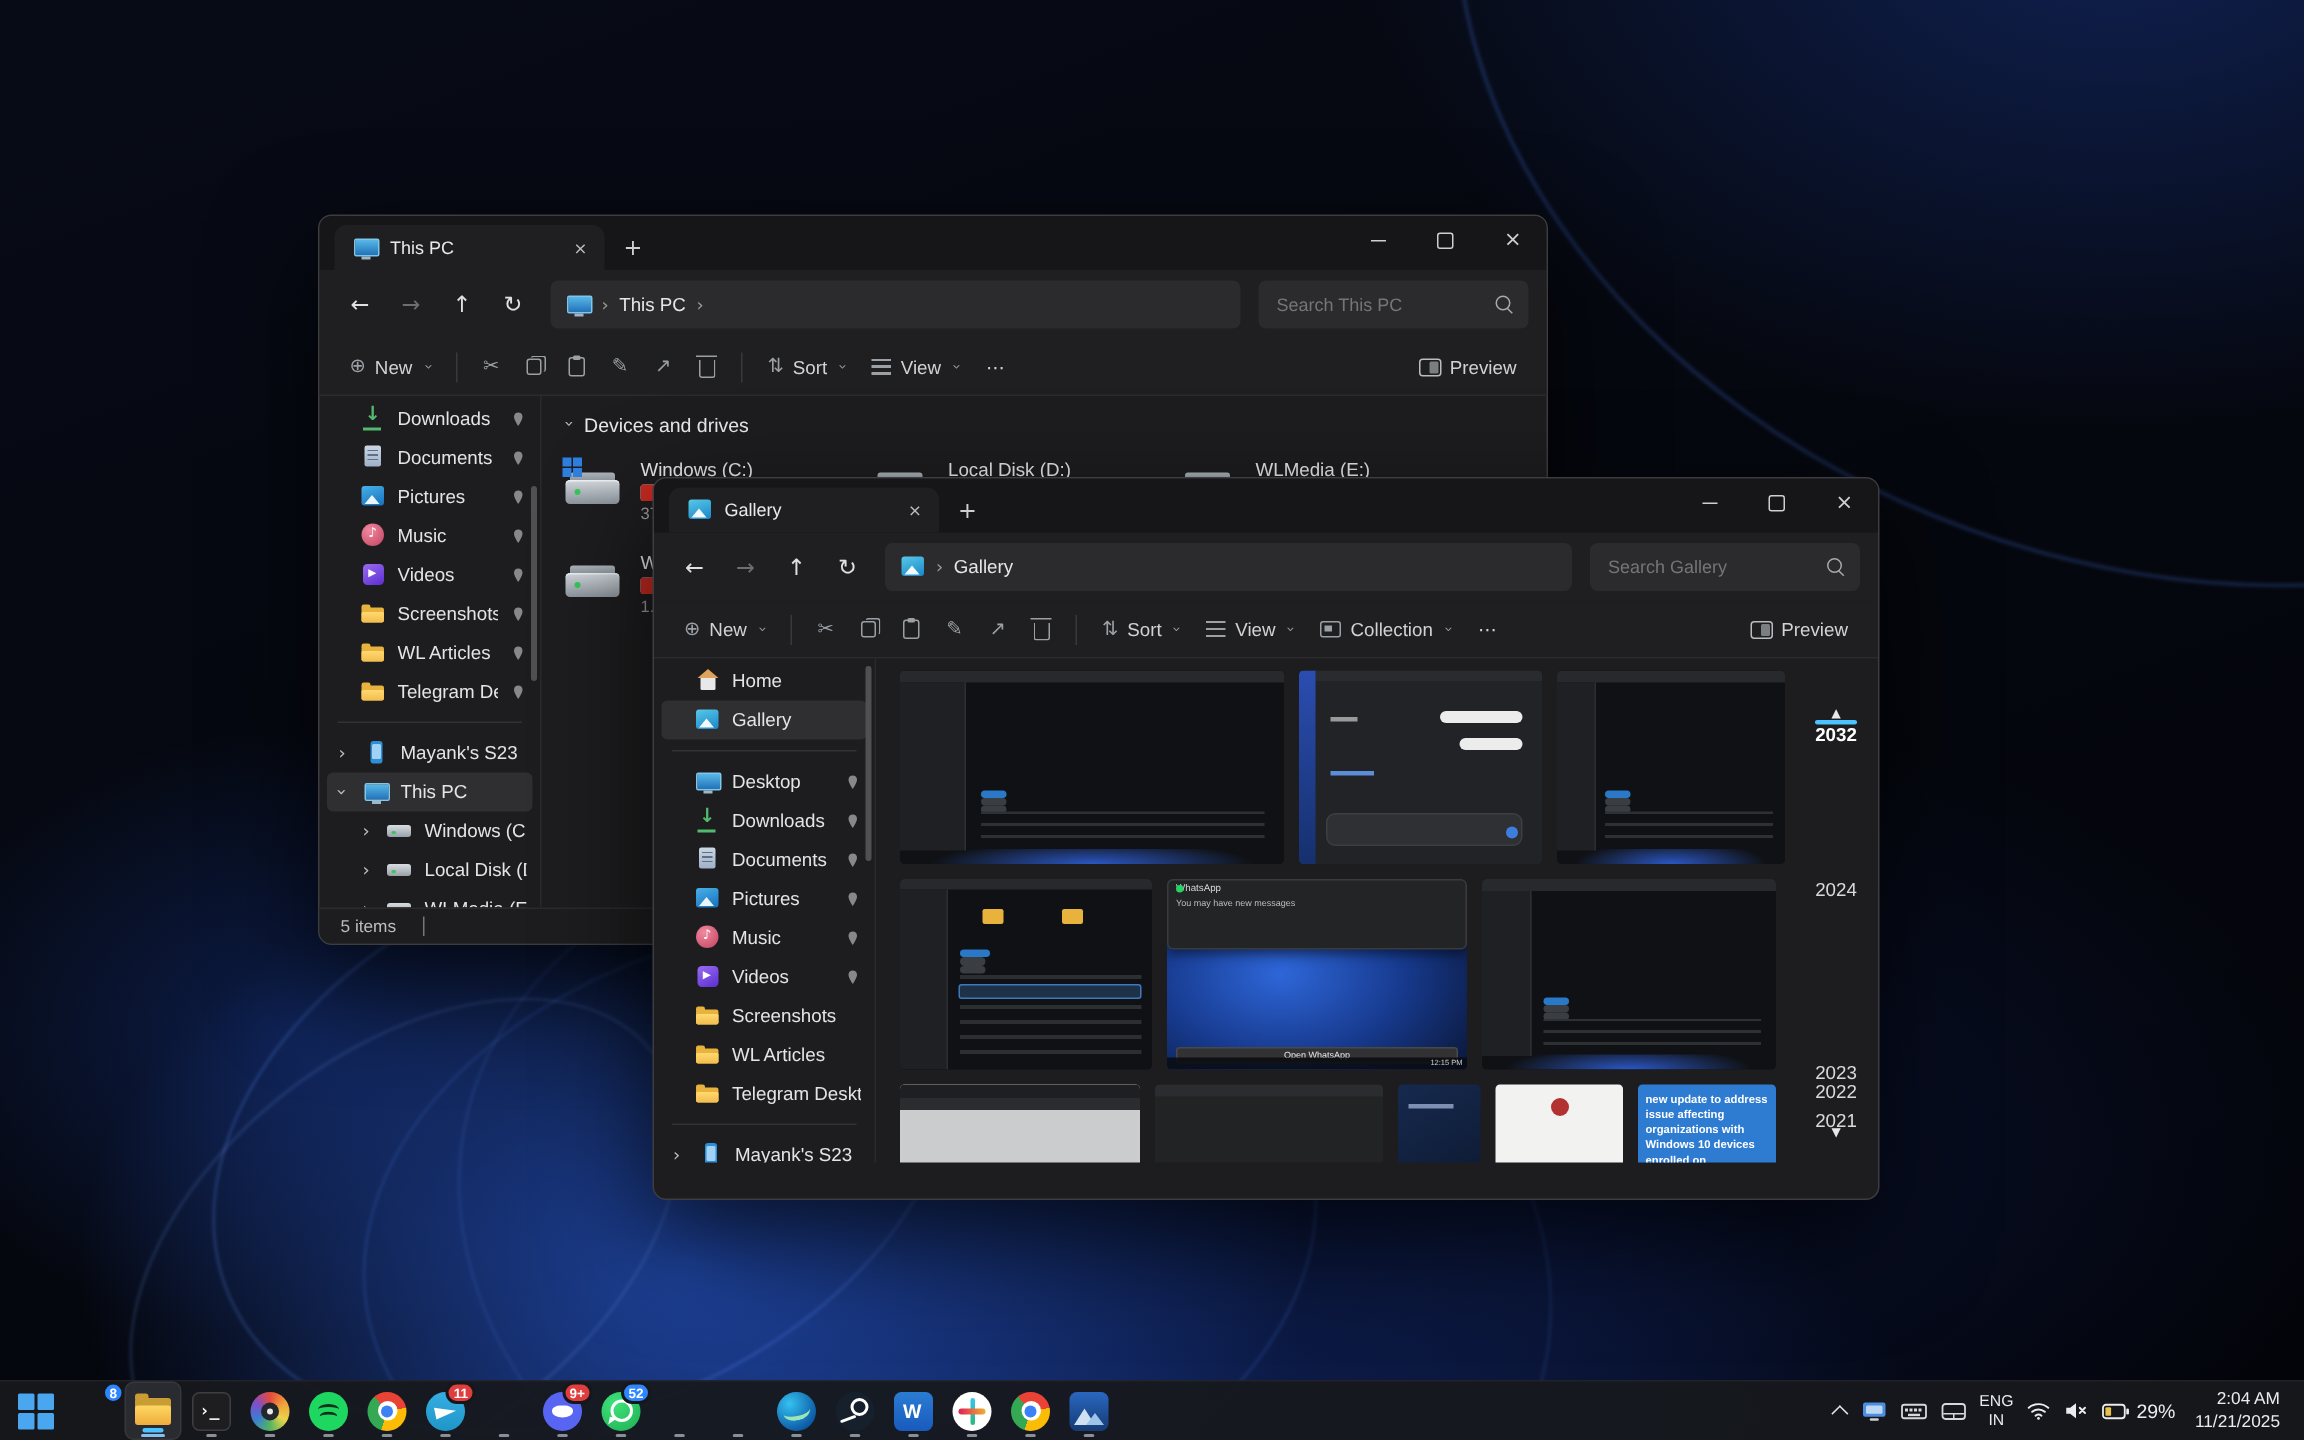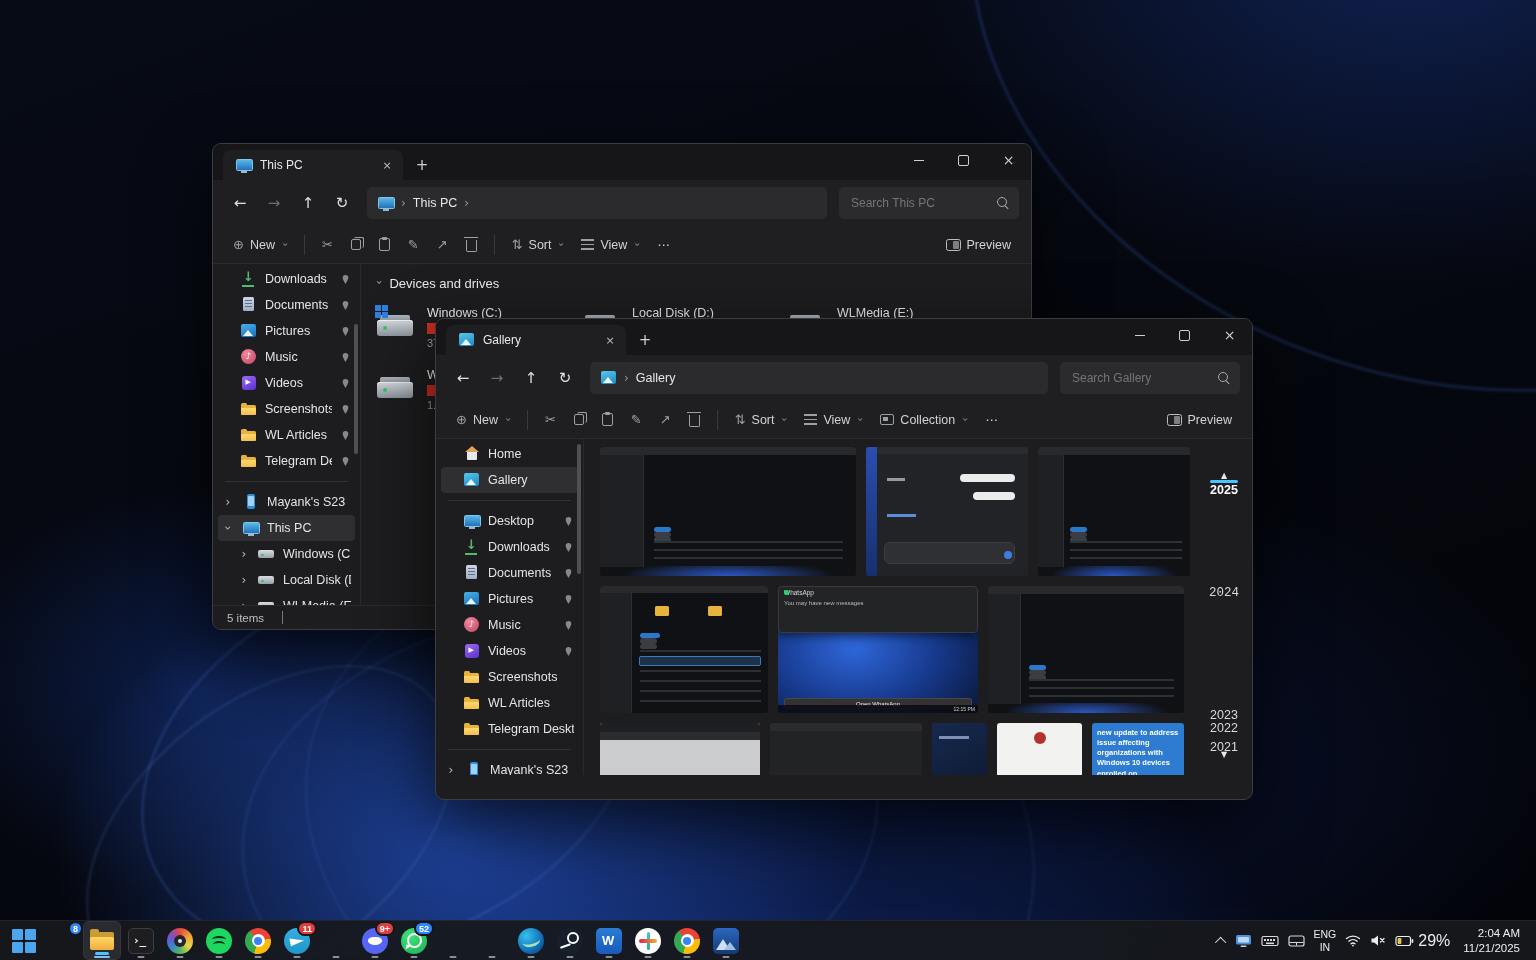--- a/index.html
+++ b/index.html
@@ -248,21 +248,21 @@
   .a-slack::after{content:"";position:absolute;left:4px;top:11.5px;width:18px;height:3.5px;border-radius:2px;background:linear-gradient(90deg,#e01e5a,#ecb22e)}
   .a-photos{border-radius:5px;background:linear-gradient(#2a67c0,#153a74)}
   .a-photos::before{content:"";position:absolute;left:3px;bottom:4px;border-left:7px solid transparent;border-right:7px solid transparent;border-bottom:11px solid #cfe0f2}
   .a-photos::after{content:"";position:absolute;right:3px;bottom:4px;border-left:6px solid transparent;border-right:6px solid transparent;border-bottom:8px solid #9fc2e8}
 
   
   #tray{margin-left:auto;display:flex;align-items:center;gap:9px;padding-right:10px}
   .tray-chevron{width:8px;height:8px;border-left:1.6px solid #e4e4e6;border-top:1.6px solid #e4e4e6;transform:rotate(45deg) translateY(2px)}
   .lang{display:flex;flex-direction:column;align-items:center;font-size:10.5px;line-height:1.15;color:#ececee}
   .trayicn{display:flex;align-items:center;justify-content:center}
-  .battwrap{display:flex;align-items:center;gap:4px;color:#ececee;font-size:16px}
+  .battwrap{display:flex;align-items:center;gap:4px;color:#ececee;font-size:13px}
   .clock{display:flex;flex-direction:column;align-items:flex-end;font-size:11.5px;line-height:1.3;color:#ececee;margin-left:4px}
 </style>
 </head>
 <body>
 
 <div id="desktop">
   <div class="petal p1"></div>
   <div class="petal p2"></div>
   <div class="petal p3"></div>
   <div class="petal p4"></div>
@@ -796,22 +796,22 @@
             </div>
             <div class="thumb k-document" style="width: 85px; height: 96px;">
               <i class="d-seal"></i>
             </div>
             <div class="thumb k-update-card" style="width: 92px; height: 96px;">new update to address issue affecting organizations with Windows 10 devices enrolled on</div>
           </div>
         </div>
     </div>
     <div class="g-years" id="g-years">
         <span class="yarrow glyph" style="top: 2px;">▲</span>
-        <span class="yr sel" style="top: 14px;">2025</span>
-        <span class="yr" style="top: 117px; font-family: Liberation Mono, monospace;">2024</span>
+        <span class="yr sel" style="top: 14px;">2032</span>
+        <span class="yr" style="top: 117px;">2024</span>
         <span class="yr" style="top: 239px;">2023</span>
         <span class="yr" style="top: 252px;">2022</span>
         <span class="yr" style="top: 271px;">2021</span>
         <span class="yarrow glyph" style="top: 281px;">▼</span>
       </div>
   </div>
 </div>
 
 <div id="taskbar">
   <div id="tb-apps">

